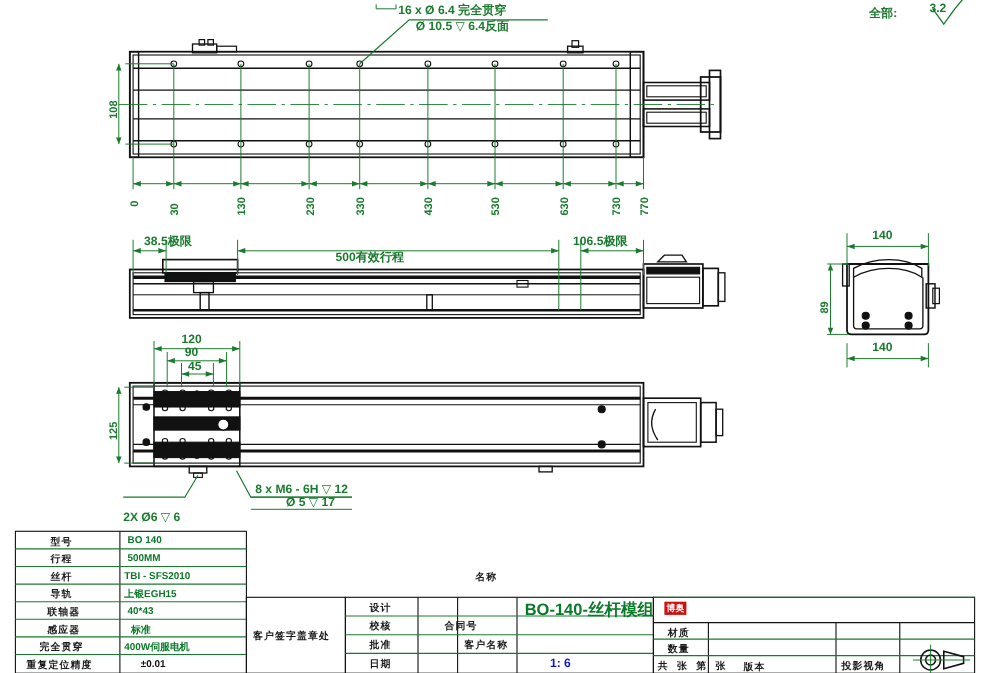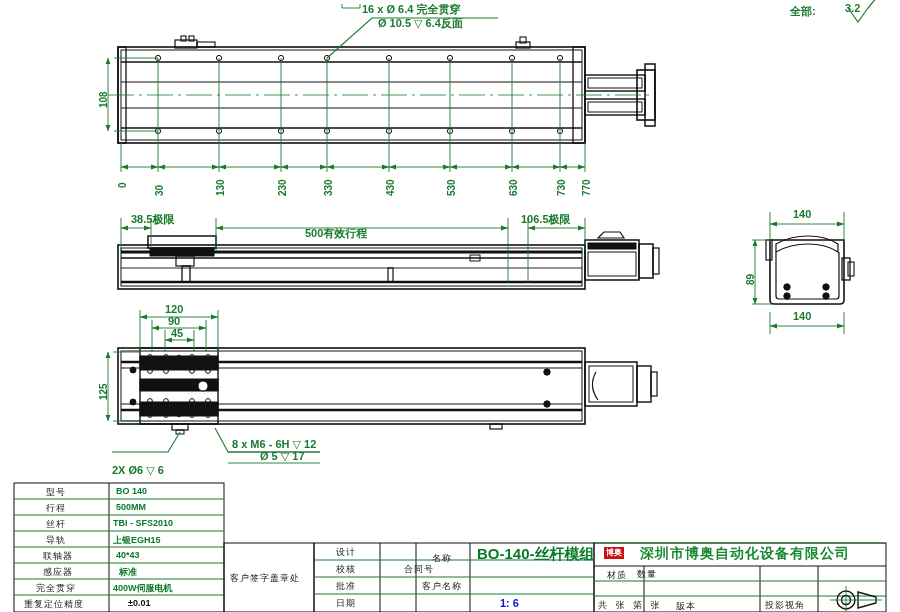--- a/index.html
+++ b/index.html
@@ -7,21 +7,21 @@
        font-family:"Liberation Sans","DejaVu Sans",sans-serif;}
   .cad{position:absolute;left:0;top:0;width:900px;height:612px;}
   .abs{position:absolute;}
   
   .dim{color:#1a7a2e;font-weight:bold;white-space:nowrap;}
   .dim-md{font-size:10px;}
   .dim-lg{font-size:11px;}
   .rot90{transform:rotate(-90deg);transform-origin:left top;}
   
   .tb{position:absolute;white-space:nowrap;font-size:9px;}
-  .tb-lbl{color:#1a1a1a;font-weight:normal;letter-spacing:1px;text-align:center;}
+  .tb-lbl{color:#1a1a1a;font-weight:bold;letter-spacing:1px;text-align:center;}
   .tb-val{color:#0a7a28;font-weight:bold;}
   .tb-val-blk{color:#111;font-weight:bold;}
   .tb-val-blue{color:#1414cc;font-weight:bold;}
   .company{color:#1a8a32;font-weight:bold;font-size:14px;letter-spacing:1px;}
   .logo{position:absolute;background:#cc1111;color:#fff;font-size:8px;
         font-weight:bold;padding:1px 2px;line-height:10px;}
 </style>
 </head>
 <body>
 
@@ -408,31 +408,30 @@
 
   <div class="tb tb-lbl" style="left:336px;top:546px;">设计</div>
   <div class="tb tb-lbl" style="left:336px;top:563px;">校核</div>
   <div class="tb tb-lbl" style="left:336px;top:580px;">批准</div>
   <div class="tb tb-lbl" style="left:336px;top:597px;">日期</div>
   <div class="tb tb-val-blk" style="left:386px;top:546px;"></div>
   <div class="tb tb-val-blk" style="left:386px;top:563px;"></div>
   <div class="tb tb-val-blk" style="left:386px;top:580px;"></div>
   <div class="tb tb-val-blk" style="left:386px;top:597px;"></div>
 
-  <div class="tb tb-lbl" style="left:432px;top:552px;">名称</div>
+  <div class="tb tb-lbl" style="left:432px;top:518px;">名称</div>
   <div class="tb tb-lbl" style="left:404px;top:563px;">合同号</div>
   <div class="tb tb-lbl" style="left:422px;top:580px;">客户名称</div>
   <div class="tb tb-lbl" style="left:432px;top:597px;margin-top:26px;">比例</div>
   <div class="tb tb-val" style="left:477px;top:545px;font-size:15px;">BO-140-丝杆模组</div>
   <div class="tb tb-val-blk" style="left:477px;top:563px;"></div>
   <div class="tb tb-val-blk" style="left:477px;top:580px;"></div>
   <div class="tb tb-val-blue" style="left:500px;top:597px;font-size:11px;">1: 6</div>
 
   <div class="logo" style="left:604px;top:547px;"><span>博奥</span></div>
-  <div class="tb company" style="left:640px;top:545px;">深圳市博奥自动化设备有限公司</div>
   <div class="tb tb-lbl" style="left:607px;top:569px;">材质</div>
-  <div class="tb tb-lbl" style="left:607px;top:568px;margin-left:30px;">数量</div>
+  <div class="tb tb-lbl" style="left:607px;top:584px;">数量</div>
   <div class="tb tb-val-blk" style="left:660px;top:569px;"></div>
   <div class="tb tb-val-blk" style="left:660px;top:584px;"></div>
   <div class="tb tb-lbl" style="left:598px;top:599px;letter-spacing:3px;">共 张 第 张</div>
   <div class="tb tb-lbl" style="left:676px;top:600px;">版本</div>
   <div class="tb tb-lbl" style="left:765px;top:599px;">投影视角</div>
 </div>
 
 </body></html>

